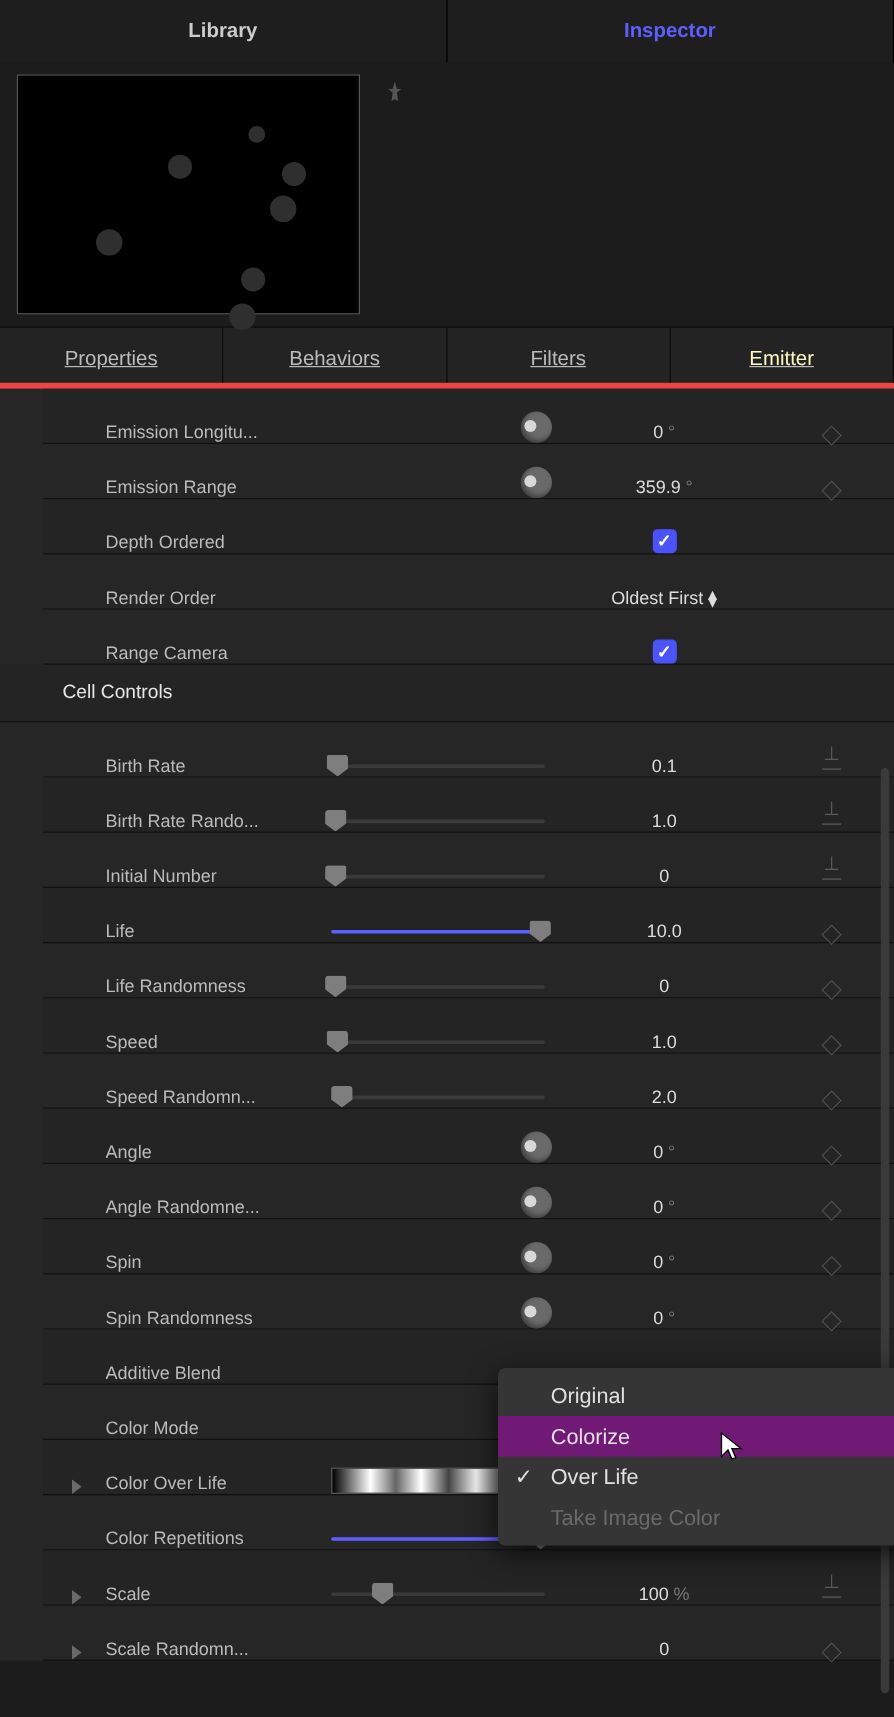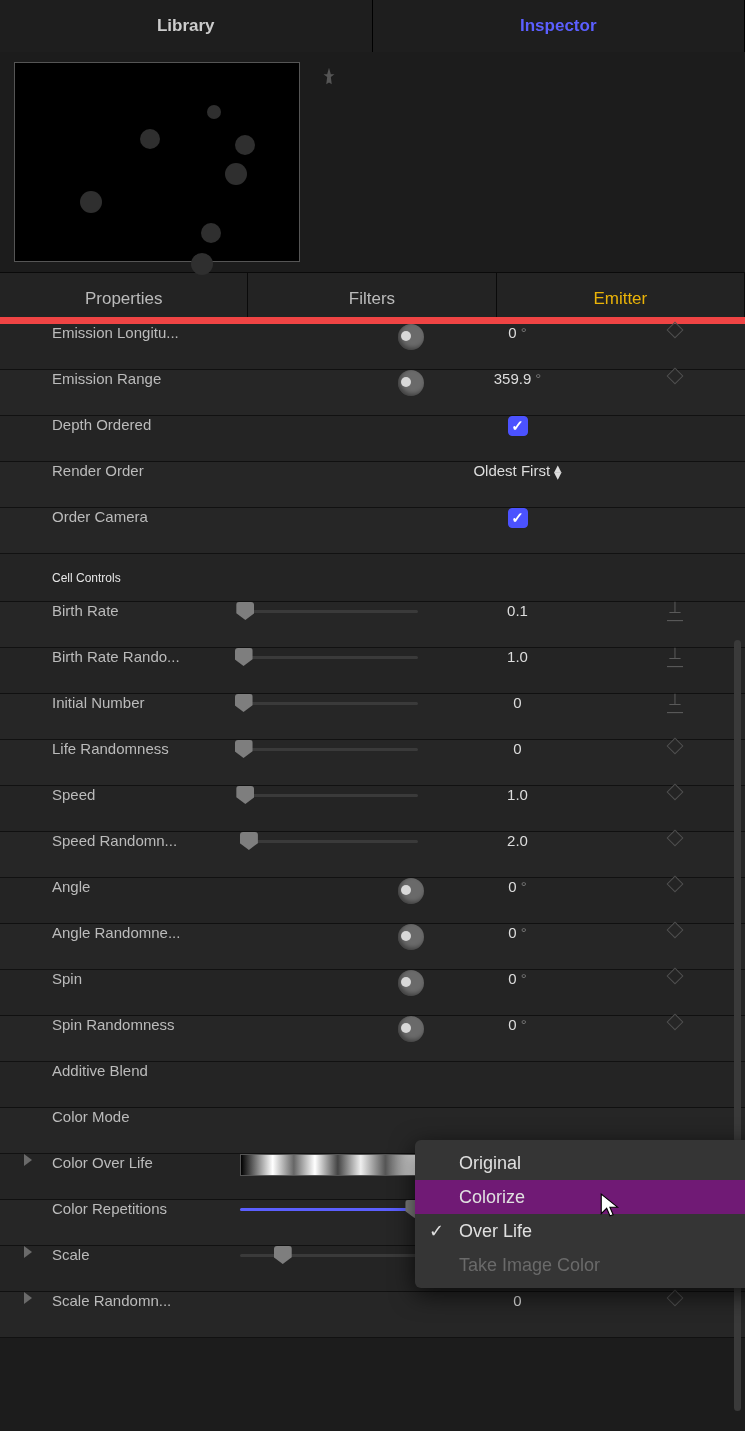--- a/index.html
+++ b/index.html
@@ -8,47 +8,47 @@
 .top-tabs { display:flex; height:52px; background:#1e1e1e; }
 .top-tab { flex:1; text-align:center; line-height:52px; font-size:17px; color:#ccc; border-right:1px solid #000;font-weight:bold; }
 .top-tab.active { color:#5b5fff; }
 
 .header-area { display:flex; padding:10px 14px 10px 14px; gap:18px; background:#1c1c1c; }
 .preview { width:286px; height:200px; border:1px solid #555; background:#000; position:relative; }
 .dot { position:absolute; border-radius:50%; background:#2f2f2f; }
 .obj-title { font-size:18px; color:#e6e6e6; padding-top:6px; flex:1; }
 .pin { width:22px; height:22px; color:#555; position:relative; top:4px; }
 
-.sub-tabs { display:flex; height:52px; background:#232323; border-top:1px solid #0a0a0a; border-bottom:7px solid #ef4444; }
+.sub-tabs { display:flex; height:52px; background:#232323; border-top:1px solid #0a0a0a; border-bottom:5px solid #ef4444;text-decoration:underline; }
 .sub-tab { flex:1; text-align:center; line-height:52px; font-size:17px; color:#bbb; border-right:1px solid #0a0a0a; }
-.sub-tab.active { color:#eab308; }
+.sub-tab.active { color:#fef9c3; }
 
 .rows { background:#262626; }
-.row { display:flex; align-items:flex-start; height:46px; padding-left:52px; border-bottom:1px solid rgba(0,0,0,.55); }
+.row { display:flex; align-items:flex-end; height:46px; padding-left:52px; border-bottom:1px solid rgba(0,0,0,.55);margin-left:36px; }
 .row.alt { background:#242424; }
 .row .label { width:188px; font-size:15px; color:#bbb; white-space:nowrap; overflow:hidden; text-overflow:ellipsis; }
 .row .ctrl { width:190px; display:flex; align-items:center; }
 .row .val  { width:175px; text-align:center; font-size:15px; color:#ddd; display:flex; justify-content:center; align-items:center; gap:4px; }
 .row .val .unit { color:#777; }
 .row .kf   { flex:1; display:flex; justify-content:center; align-items:center; }
 
 .dial { width:26px; height:26px; border-radius:50%; background:#6a6a6a; box-shadow:inset 2px -2px 4px rgba(0,0,0,.4); position:relative; display:flex; align-items:center; justify-content:center; margin-left:auto; margin-right:6px; }
 .dial::after { content:""; width:10px; height:10px; border-radius:50%; background:#d8d8d8; position:absolute; left:3px; top:7px; }
 
 .checkbox { width:20px; height:20px; border-radius:4px; border:1.5px solid #555; margin:0 auto; display:flex; align-items:center; justify-content:center; background:#2a2a2a; }
 .checkbox.checked { background:#4b52ff; border-color:#4b52ff; }
 .checkbox.checked::after { content:"✓"; color:#fff; font-size:15px; font-weight:bold; }
 
 .popup { display:flex; align-items:center; justify-content:center; gap:4px; width:170px; margin:0 auto; color:#ddd; }
 .caret-stack { display:flex; flex-direction:column; line-height:7px; }
 
 .keyf { width:12px; height:12px; transform:rotate(45deg); border:1.5px solid #4f4f4f; }
 .pedestal { color:#5a5a5a; font-size:16px; line-height:12px; text-align:center; }
 
-.section-head { height:48px; padding-left:52px; display:flex; align-items:center; color:#e6e6e6; font-size:12px; background:#242424; border-bottom:1px solid rgba(0,0,0,.55); }
+.section-head { height:48px; padding-left:52px; display:flex; align-items:center; color:#e6e6e6; font-size:16px; background:#242424; border-bottom:1px solid rgba(0,0,0,.55); }
 
 .slider { position:relative; width:178px; height:18px; }
 .slider .track { position:absolute; left:0; right:0; top:8px; height:3px; background:#3a3a3a; border-radius:2px; }
 .slider .fill  { position:absolute; left:0; top:8px; height:3px; background:#5b5fff; border-radius:2px; }
 .slider .thumb { position:absolute; top:0; width:18px; height:18px; background:#7e7e7e; border-radius:3px 3px 6px 6px; transform:translateX(-9px); clip-path:polygon(0 0,100% 0,100% 62%,50% 100%,0 62%); }
 
 .disclose { position:absolute; left:24px; width:0; height:0; border-top:6px solid transparent; border-bottom:6px solid transparent; border-left:8px solid #6a6a6a; }
 .row.rel { position:relative; }
 
 .gradient-swatch { width:178px; height:22px; border:1px solid #555;
@@ -89,20 +89,21 @@
   </div>
   <div class="pin">
     <svg viewBox="0 0 24 24" fill="#555">
         <path d="M12 2l2 7h4l-4 3 1 8-3-2-3 2 1-8-4-3h4z"></path>
       </svg>
   </div>
 </div>
 
 <div class="sub-tabs">
   <div class="sub-tab">Properties</div>
+  <div class="sub-tab">Behaviors</div>
   <div class="sub-tab">Filters</div>
   <div class="sub-tab active">Emitter</div>
 </div>
 
 <div class="rows">
   <div class="row alt">
     <div class="label">Emission Longitu...</div>
     <div class="ctrl">
         <div class="dial"></div>
       </div>
@@ -143,21 +144,21 @@
         <span>Oldest First</span>
         <span class="caret-stack">
             <span>▴</span>
             <span>▾</span>
           </span>
       </div>
     </div>
     <div class="kf"></div>
   </div>
   <div class="row">
-    <div class="label">Order Camera</div>
+    <div class="label">Range Camera</div>
     <div class="ctrl"></div>
     <div class="val">
         <div class="checkbox checked"></div>
       </div>
     <div class="kf"></div>
   </div>
 </div>
 
 <div class="section-head">Cell Controls</div>
 
@@ -199,20 +200,34 @@
           <div class="track"></div>
           <div class="thumb" style="left:2%"></div>
         </div>
       </div>
     <div class="val">0</div>
     <div class="kf">
         <div class="pedestal">⊥<br>—</div>
       </div>
   </div>
 
+  <div class="row alt">
+    <div class="label">Life</div>
+    <div class="ctrl">
+        <div class="slider">
+          <div class="track"></div>
+          <div class="fill" style="width:98%"></div>
+          <div class="thumb" style="left:98%"></div>
+        </div>
+      </div>
+    <div class="val">10.0</div>
+    <div class="kf">
+        <div class="keyf"></div>
+      </div>
+  </div>
 
   <div class="row">
     <div class="label">Life Randomness</div>
     <div class="ctrl">
         <div class="slider">
           <div class="track"></div>
           <div class="thumb" style="left:2%"></div>
         </div>
       </div>
     <div class="val">0</div>

